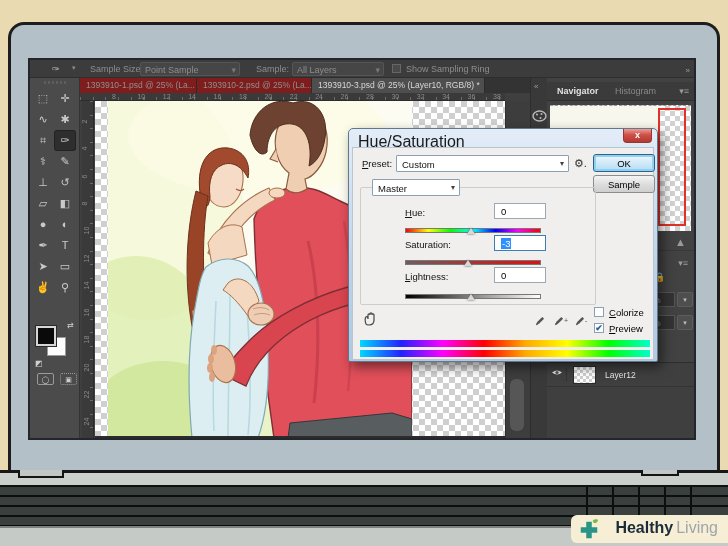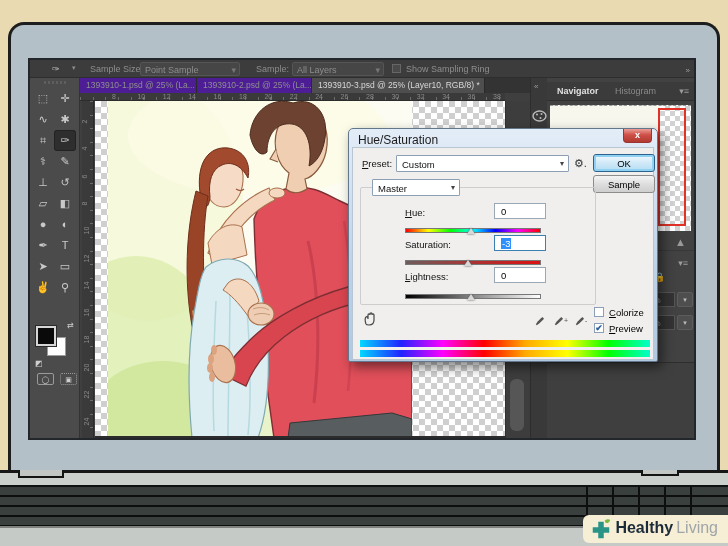--- a/index.html
+++ b/index.html
@@ -42,21 +42,21 @@
   .tool.sel{background:#2e2e2e;box-shadow:0 0 0 1px #222;}
   .swatch-fg{position:absolute;left:6px;top:248px;width:20px;height:20px;background:#0a0a0a;border:2px solid #d6d6d6;outline:1px solid #2a2a2a;}
   .swatch-bg{position:absolute;left:17px;top:259px;width:19px;height:19px;background:#fdfdfd;border:1px solid #9a9a9a;}
   .swatch-mini{position:absolute;left:5px;top:281px;font-size:8px;color:#cfcfcf;}
   .swatch-swap{position:absolute;left:37px;top:243px;font-size:8px;color:#cfcfcf;}
   .mode-btn{position:absolute;top:295px;width:17px;height:12px;border:1px solid #9a9a9a;border-radius:2px;color:#cfcfcf;
     font-size:7px;text-align:center;line-height:11px;}
   .mode-mask{left:7px;} .mode-screen{left:30px;border-style:dotted;}
 
   .tabbar{position:absolute;left:50px;top:18px;width:450px;height:15px;background:#333;display:flex;}
-  .tab{height:15px;padding:2px 5px 0 6px;background:#4c1d95;color:#8f8f8f;border-right:1px solid #2a2a2a;
+  .tab{height:15px;padding:2px 5px 0 6px;background:#7f1d1d;color:#8f8f8f;border-right:1px solid #2a2a2a;
     white-space:nowrap;overflow:hidden;font-size:8.5px;}
   .tab .x{margin-left:4px;color:#777;}
   .tab.active{background:#4e4e4e;color:#d8d8d8;}
   .tab.t1{width:117px;} .tab.t2{width:115px;} .tab.t3{width:173px;}
 
   .hruler{position:absolute;left:50px;top:33px;width:425px;height:8px;background:#3a3a3a;border-bottom:1px solid #2c2c2c;
     background-image:repeating-linear-gradient(to right,#6b6b6b 0 1px,transparent 1px 12.7px);
     background-size:100% 3px;background-position:0 100%;background-repeat:repeat-x;}
   .rnum{position:absolute;top:0;font-size:7px;color:#8a8a8a;}
   .vruler{position:absolute;left:52px;top:41px;width:12px;height:337px;background:#3a3a3a;border-right:1px solid #2c2c2c;
@@ -124,21 +124,21 @@
       linear-gradient(45deg,#cfcfcf 25%,transparent 25%,transparent 75%,#cfcfcf 75%),
       linear-gradient(45deg,#cfcfcf 25%,transparent 25%,transparent 75%,#cfcfcf 75%);
     background-position:0 0,0 0,3px 3px;background-size:auto,6px 6px,6px 6px;background-repeat:no-repeat,repeat,repeat;}
   .lname{position:absolute;left:58px;top:7px;color:#e6e6e6;font-size:8.5px;}
 
   
   .dialog{position:absolute;left:318px;top:68px;width:310px;height:234px;
     background:linear-gradient(#e3edf8,#bdd2e8 60%,#b1c8e2);border:1px solid #62778c;border-radius:5px 5px 2px 2px;
     padding:0 3px 3px 3px;box-shadow:4px 5px 12px rgba(0,0,0,.5);color:#000;}
   .dlg-titlebar{position:relative;height:18px;}
-  .dlg-title{position:absolute;left:6px;top:4px;font-size:12px;color:#1a1a1a;text-align:center;}
+  .dlg-title{position:absolute;left:6px;top:4px;font-size:16px;color:#1a1a1a;text-align:center;}
   .dlg-close{position:absolute;right:2px;top:0;width:29px;height:14px;border:1px solid #9c3530;border-top:none;
     border-radius:0 0 4px 4px;background:linear-gradient(#eb9f96,var(--close-red,#cf5048) 45%,#b03a31);
     color:#fff;font-size:9px;font-weight:bold;text-align:center;line-height:13px;}
   .dlg-body{position:relative;height:213px;background:#f0efee;border:1px solid #b8c6d4;text-decoration:underline;}
   .lbl{position:absolute;font-size:9.5px;color:#111;}
   .mn::first-letter{text-decoration:underline;}
   .combo{position:absolute;height:17px;background:#fff;border:1px solid #8ba0b5;font-size:9.5px;color:#111;
     padding:3px 0 0 5px;border-radius:1px;}
   .combo .carr{position:absolute;right:4px;top:3px;font-size:8px;color:#444;}
   .gear{position:absolute;left:221px;top:9px;font-size:11px;color:#333;}
@@ -162,21 +162,21 @@
   .dropper small{font-size:7px;vertical-align:super;}
   .chk{position:absolute;left:241px;width:39px;height:12px;font-size:9.5px;}
   .chk .box{position:absolute;left:0;top:0;width:10px;height:10px;background:#fff;border:1px solid #8ba0b5;
     font-size:9px;line-height:9px;text-align:center;color:#2c5f9e;font-weight:bold;}
   .chk .ctext{position:absolute;left:15px;top:0;}
   .rainbar{position:absolute;left:7px;width:290px;height:7px;
     background:linear-gradient(to right,#00d8ff,#2222ff,#ff00ff,#ff0000,#ffaa00,#ffff00,#00ff00,#00ffcc);}
 
   
   .watermark{position:absolute;right:0;bottom:3px;height:28px;background:#f6efd5;border-radius:6px 0 0 6px;
-    padding:4px 10px 0 32px;}
+    padding:4px 10px 0 44px;}
   .wm-bold{font-weight:bold;font-size:16px;color:var(--logo-navy,#1c2b39);}
   .wm-light{font-size:16px;color:#9fa5a8;margin-left:3px;}
   .wm-ic{position:absolute;left:7px;top:4px;}
 </style>
 </head>
 <body>
 
 <div class="bezel"></div>
 
 <div class="screen">
@@ -356,20 +356,28 @@
     <div class="pct-row" style="top:214px;">
       <span class="val">0%</span>
       <span class="btn">▾</span>
     </div>
     <div class="pct-row" style="top:237px;">
       <span class="val">0%</span>
       <span class="btn">▾</span>
     </div>
 
     <div class="layers">
+      <div class="lrow" style="top:0;">
+        <span class="eyebox"><svg width="12" height="9" viewBox="0 0 12 9">
+              <path d="M1,4.5 Q6,0.5 11,4.5 Q6,8.5 1,4.5 Z" fill="#ddd"></path>
+              <circle cx="6" cy="4.5" r="1.6" fill="#555"></circle>
+            </svg></span>
+        <span class="lthumb"></span>
+        <span class="lname">Layer12</span>
+      </div>
     </div>
   </div>
 
   <div class="dialog">
     <div class="dlg-titlebar">
       <span class="dlg-title">Hue/Saturation</span>
       <span class="dlg-close">x</span>
     </div>
     <div class="dlg-body">
       <span class="lbl mn" style="left:9px;top:10px;">Preset:</span>

